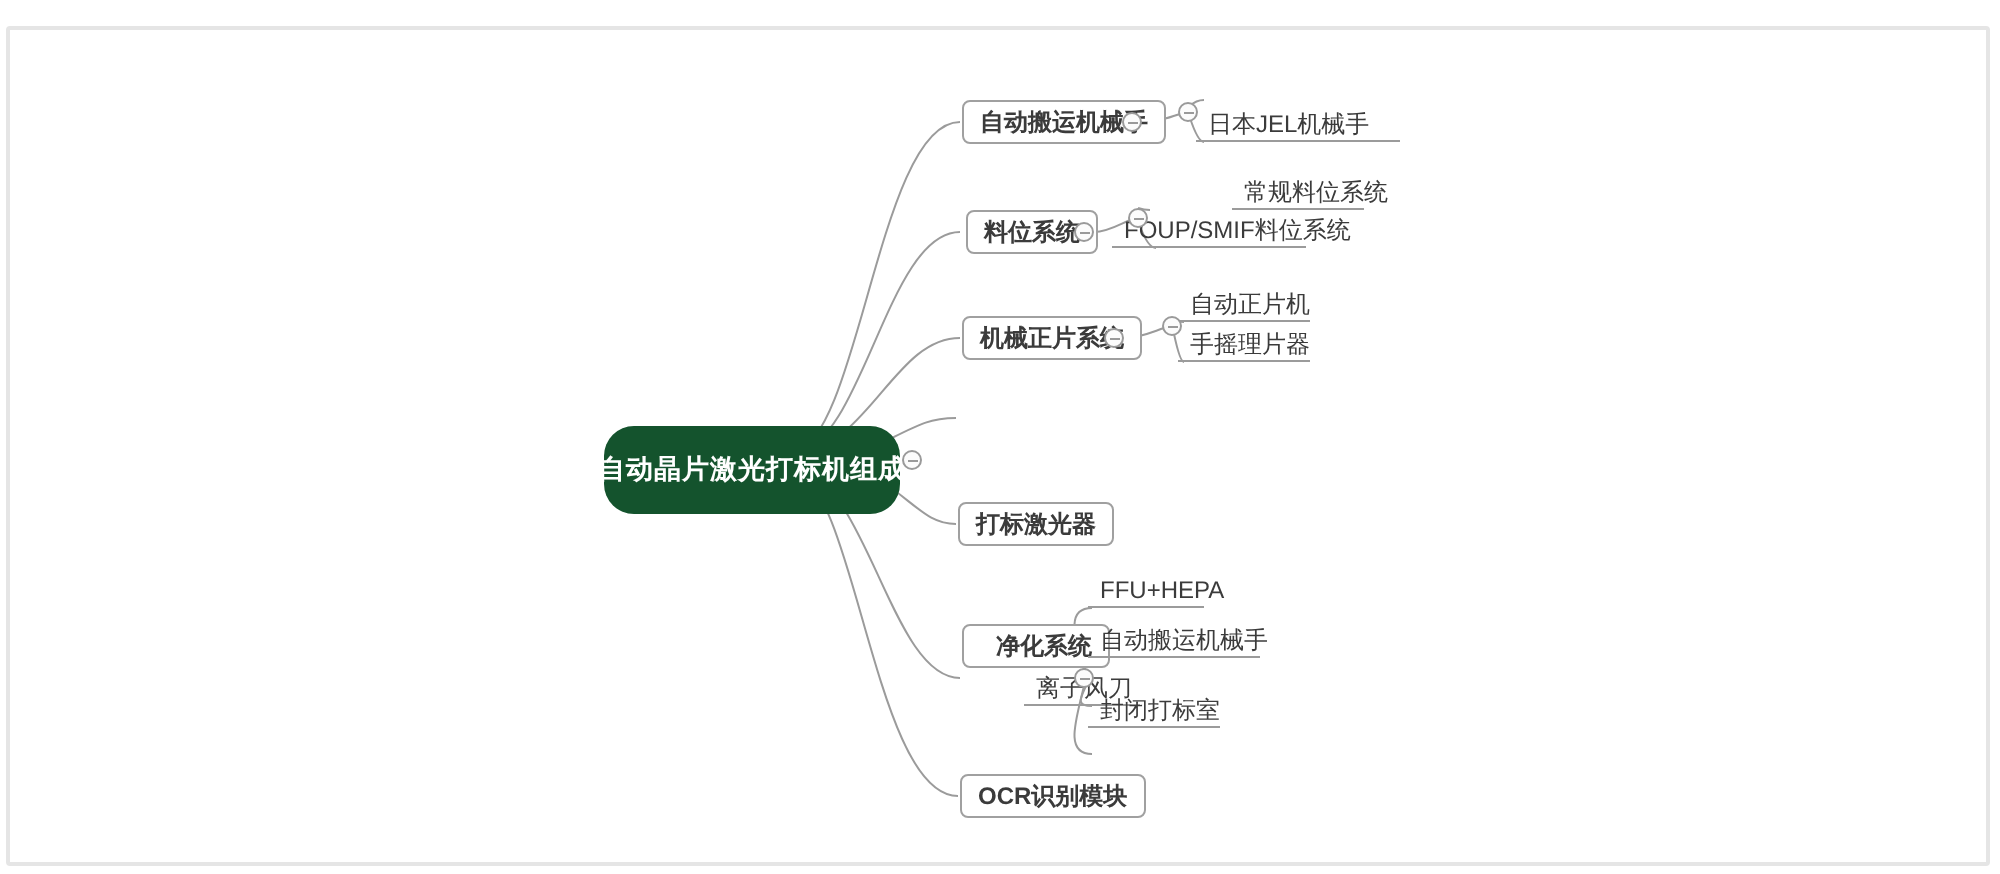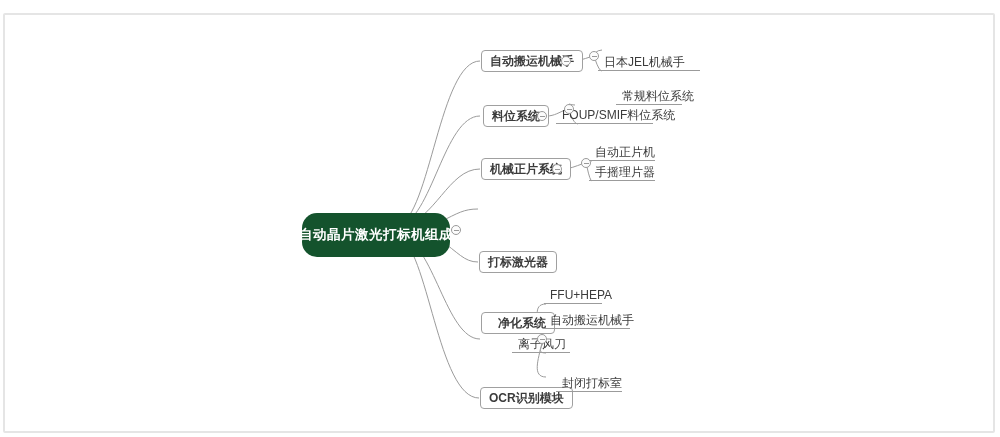--- a/index.html
+++ b/index.html
@@ -78,14 +78,14 @@
   <div class="expander" style="left:581px;top:158px;"></div>
 
   <div class="node-line" style="left:598px;top:55px;width:102px;">日本JEL机械手</div>
   <div class="node-line" style="left:572px;top:89px;width:66px;margin-left:44px;">常规料位系统</div>
   <div class="node-line" style="left:556px;top:108px;width:97px;">FOUP/SMIF料位系统</div>
   <div class="node-line" style="left:589px;top:145px;width:66px;">自动正片机</div>
   <div class="node-line" style="left:589px;top:165px;width:66px;">手摇理片器</div>
   <div class="node-line" style="left:544px;top:288px;width:58px;">FFU+HEPA</div>
   <div class="node-line" style="left:544px;top:313px;width:86px;">自动搬运机械手</div>
   <div class="node-line" style="left:512px;top:337px;width:58px;">离子风刀</div>
-  <div class="node-line" style="left:544px;top:376px;width:66px;margin-left:12px;">封闭打标室</div>
+  <div class="node-line" style="left:544px;top:348px;width:66px;">封闭打标室</div>
 </div>
 
 </body></html>

